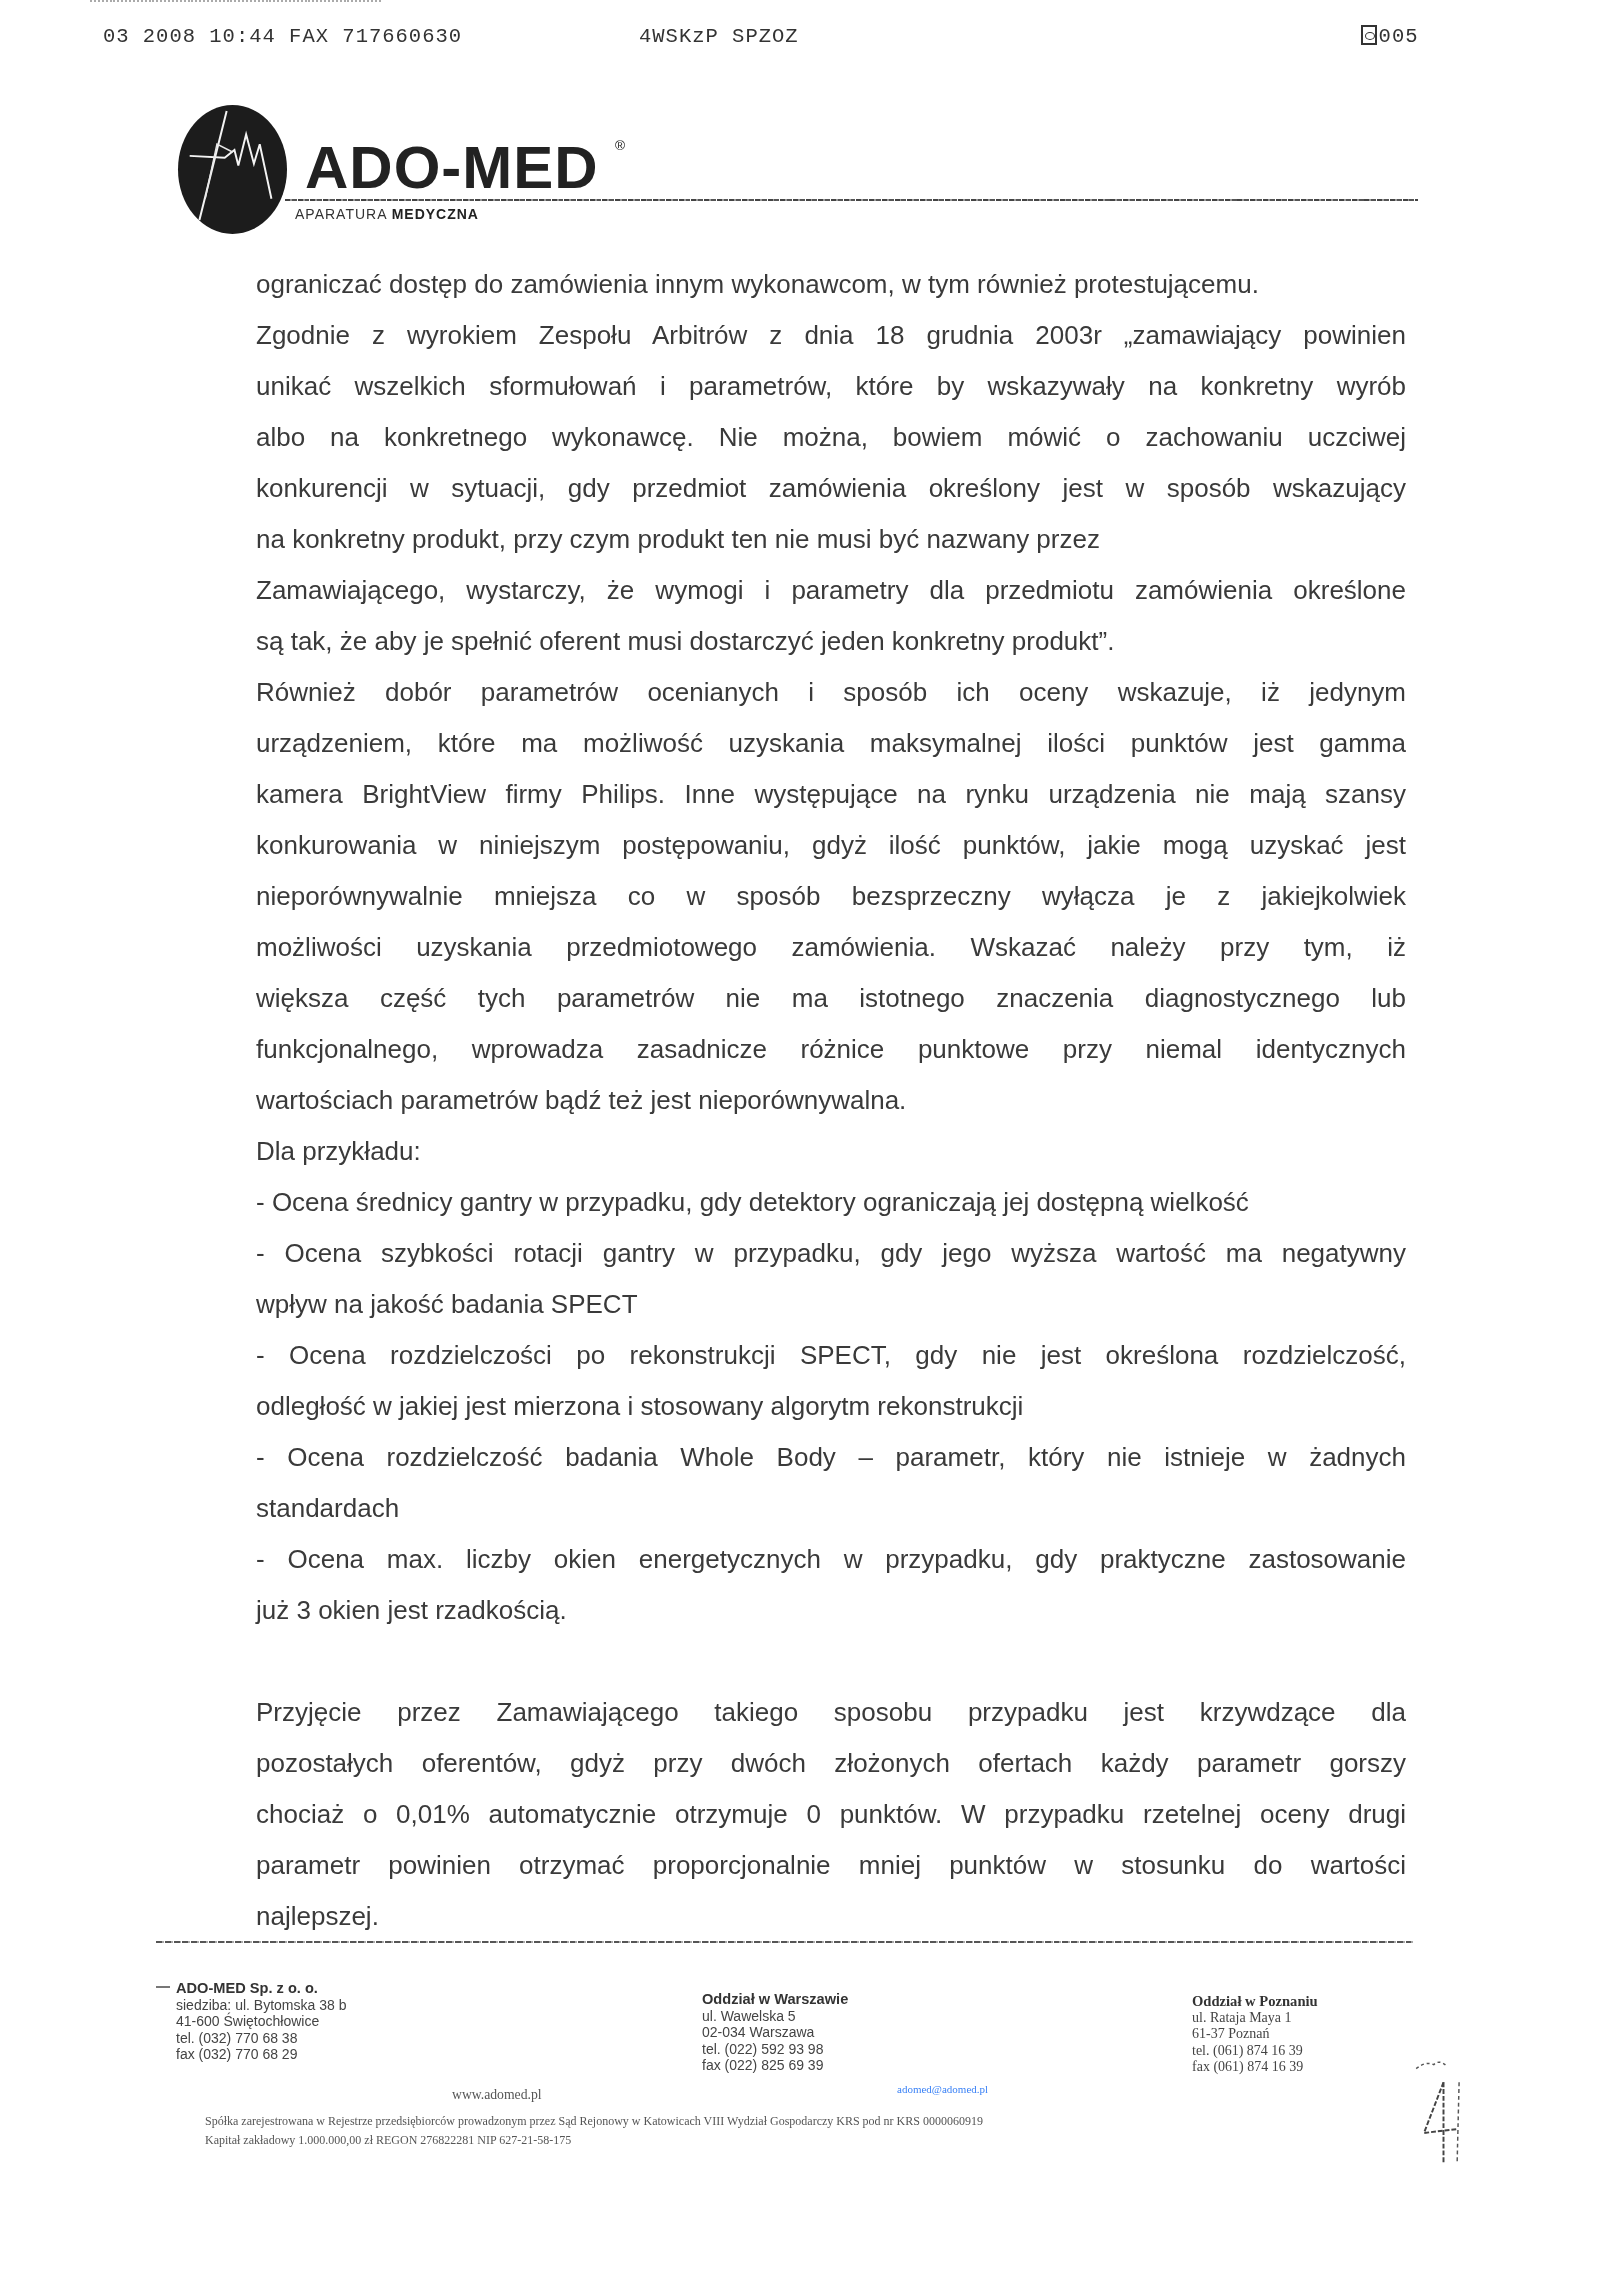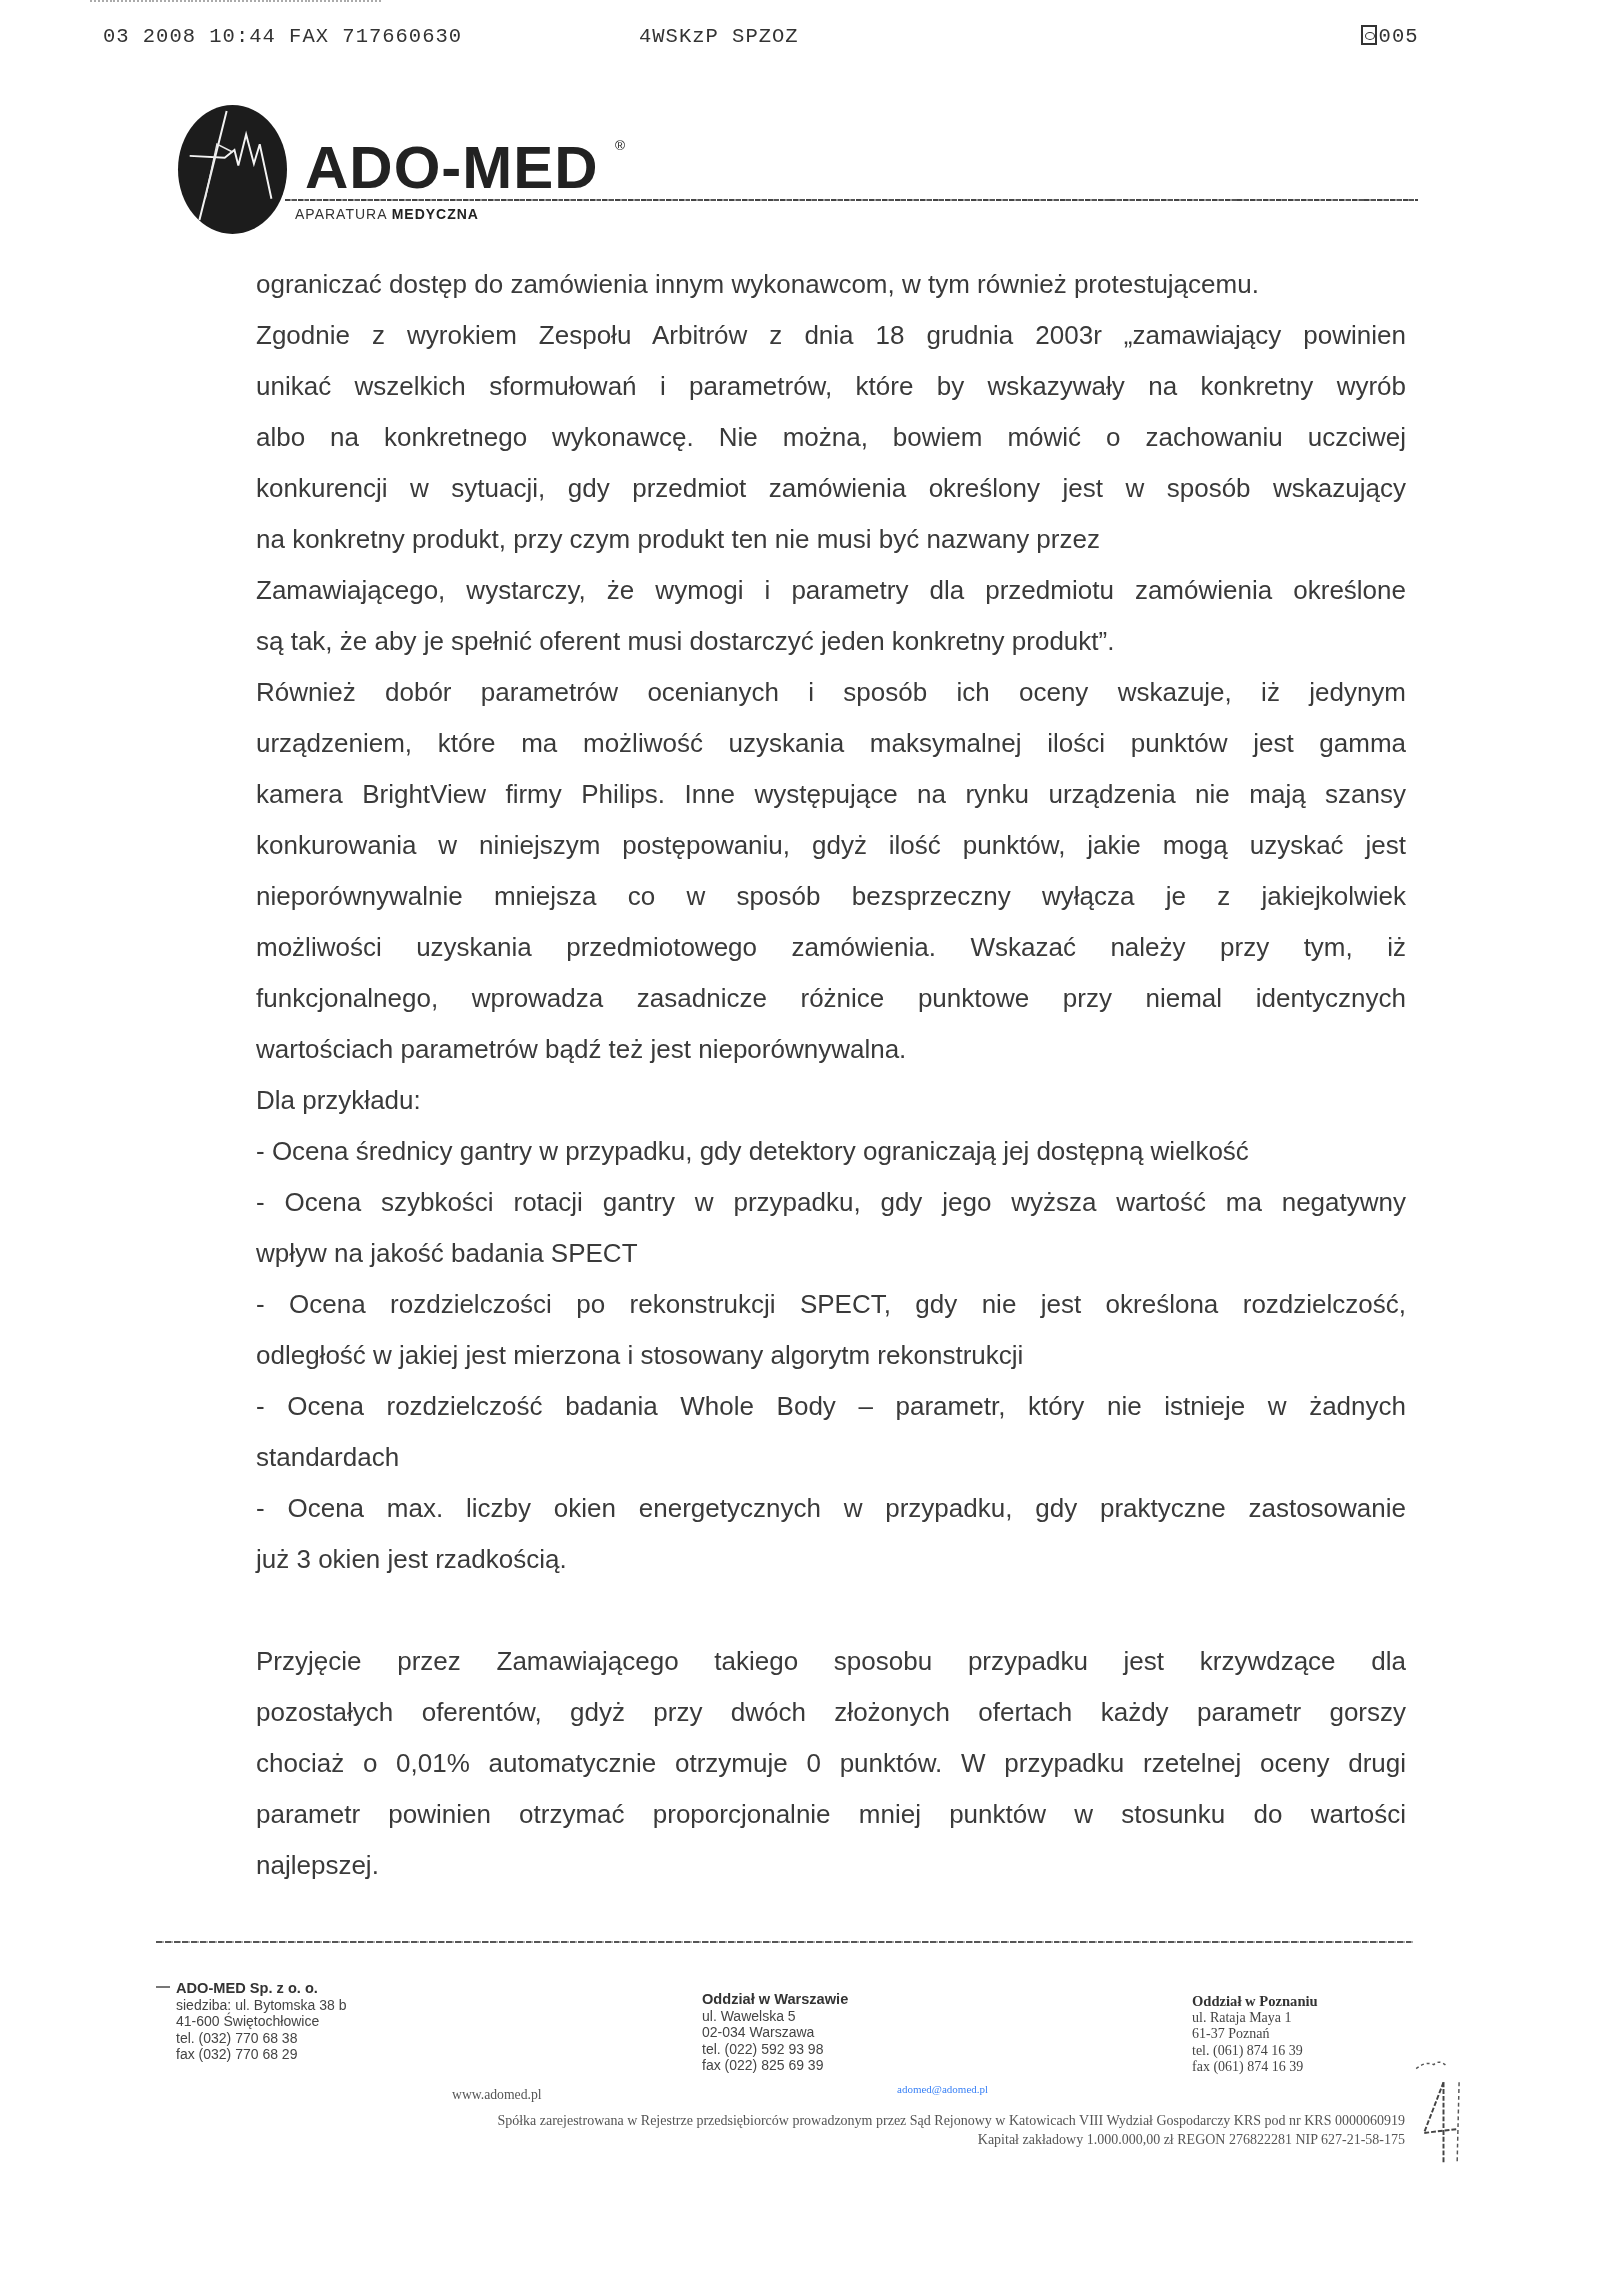--- a/index.html
+++ b/index.html
@@ -67,22 +67,22 @@
   .footer-tick { position: absolute; left: 156px; top: 1986px; width: 13.7px; height: 2px; background: #777; }
   .footer-col { position: absolute; font-size: 14px; line-height: 16.6px; color: #444; white-space: nowrap; }
   .footer-col .head { font-weight: bold; color: #333; font-size: 14.6px; }
   .col-main { left: 176px; top: 1980px; font-family: "Liberation Sans", sans-serif; }
   .col-waw { left: 702px; top: 1991px; font-family: Liberation Sans, sans-serif; }
   .col-poz { left: 1192px; top: 1993px; font-family: "Liberation Serif", serif; }
   .col-poz .head { font-family: "Liberation Serif", serif; }
   .footer-web { position: absolute; left: 452px; top: 2087px; font-size: 13.7px; color: #555; font-family: "Liberation Serif", serif; }
   .footer-email { position: absolute; left: 897px; top: 2083px; font-size: 11px; color: #3b82f6; font-family: "Liberation Serif", serif; }
   .registry {
-    position: absolute; left: 205px; top: 2112px; width: 1200px; text-align: right;
-    font-family: "Liberation Serif", serif; font-size: 14px; line-height: 18.5px; color: #555;
+    position: absolute; left: 205px; top: 2112px; width: 1200px; text-align: left;
+    font-family: "Liberation Serif", serif; font-size: 12px; line-height: 18.5px; color: #555;
   }
   .registry .r1 { display: block; white-space: nowrap; }
   .registry .r2 { display: block; white-space: nowrap; }
   .page-mark { position: absolute; left: 1414px; top: 2053px; }
 </style>
 </head>
 <body>
 
 <div class="skew-top"></div>
 <div class="skew-line"></div>
@@ -121,20 +121,21 @@
     <span class="ln just">Zamawiającego, wystarczy, że wymogi i parametry dla przedmiotu zamówienia określone</span>
     <span class="ln">są tak, że aby je spełnić oferent musi dostarczyć jeden konkretny produkt”.</span>
   </div>
   <div>
     <span class="ln just">Również dobór parametrów ocenianych i sposób ich oceny wskazuje, iż jedynym</span>
     <span class="ln just">urządzeniem, które ma możliwość uzyskania maksymalnej ilości punktów jest gamma</span>
     <span class="ln just">kamera BrightView firmy Philips. Inne występujące na rynku urządzenia nie mają szansy</span>
     <span class="ln just">konkurowania w niniejszym postępowaniu, gdyż ilość punktów, jakie mogą uzyskać jest</span>
     <span class="ln just">nieporównywalnie mniejsza co w sposób bezsprzeczny wyłącza je z jakiejkolwiek</span>
     <span class="ln just">możliwości uzyskania przedmiotowego zamówienia. Wskazać należy przy tym, iż</span>
+    <span class="ln just">większa część tych parametrów nie ma istotnego znaczenia diagnostycznego lub</span>
     <span class="ln just">funkcjonalnego, wprowadza zasadnicze różnice punktowe przy niemal identycznych</span>
     <span class="ln">wartościach parametrów bądź też jest nieporównywalna.</span>
   </div>
   <span class="ln">Dla przykładu:</span>
   <div>
     <span class="ln">- Ocena średnicy gantry w przypadku, gdy detektory ograniczają jej dostępną wielkość</span>
     <span class="ln just">- Ocena szybkości rotacji gantry w przypadku, gdy jego wyższa wartość ma negatywny</span>
     <span class="ln">wpływ na jakość badania SPECT</span>
     <span class="ln just">- Ocena rozdzielczości po rekonstrukcji SPECT, gdy nie jest określona rozdzielczość,</span>
     <span class="ln">odległość w jakiej jest mierzona i stosowany algorytm rekonstrukcji</span>

